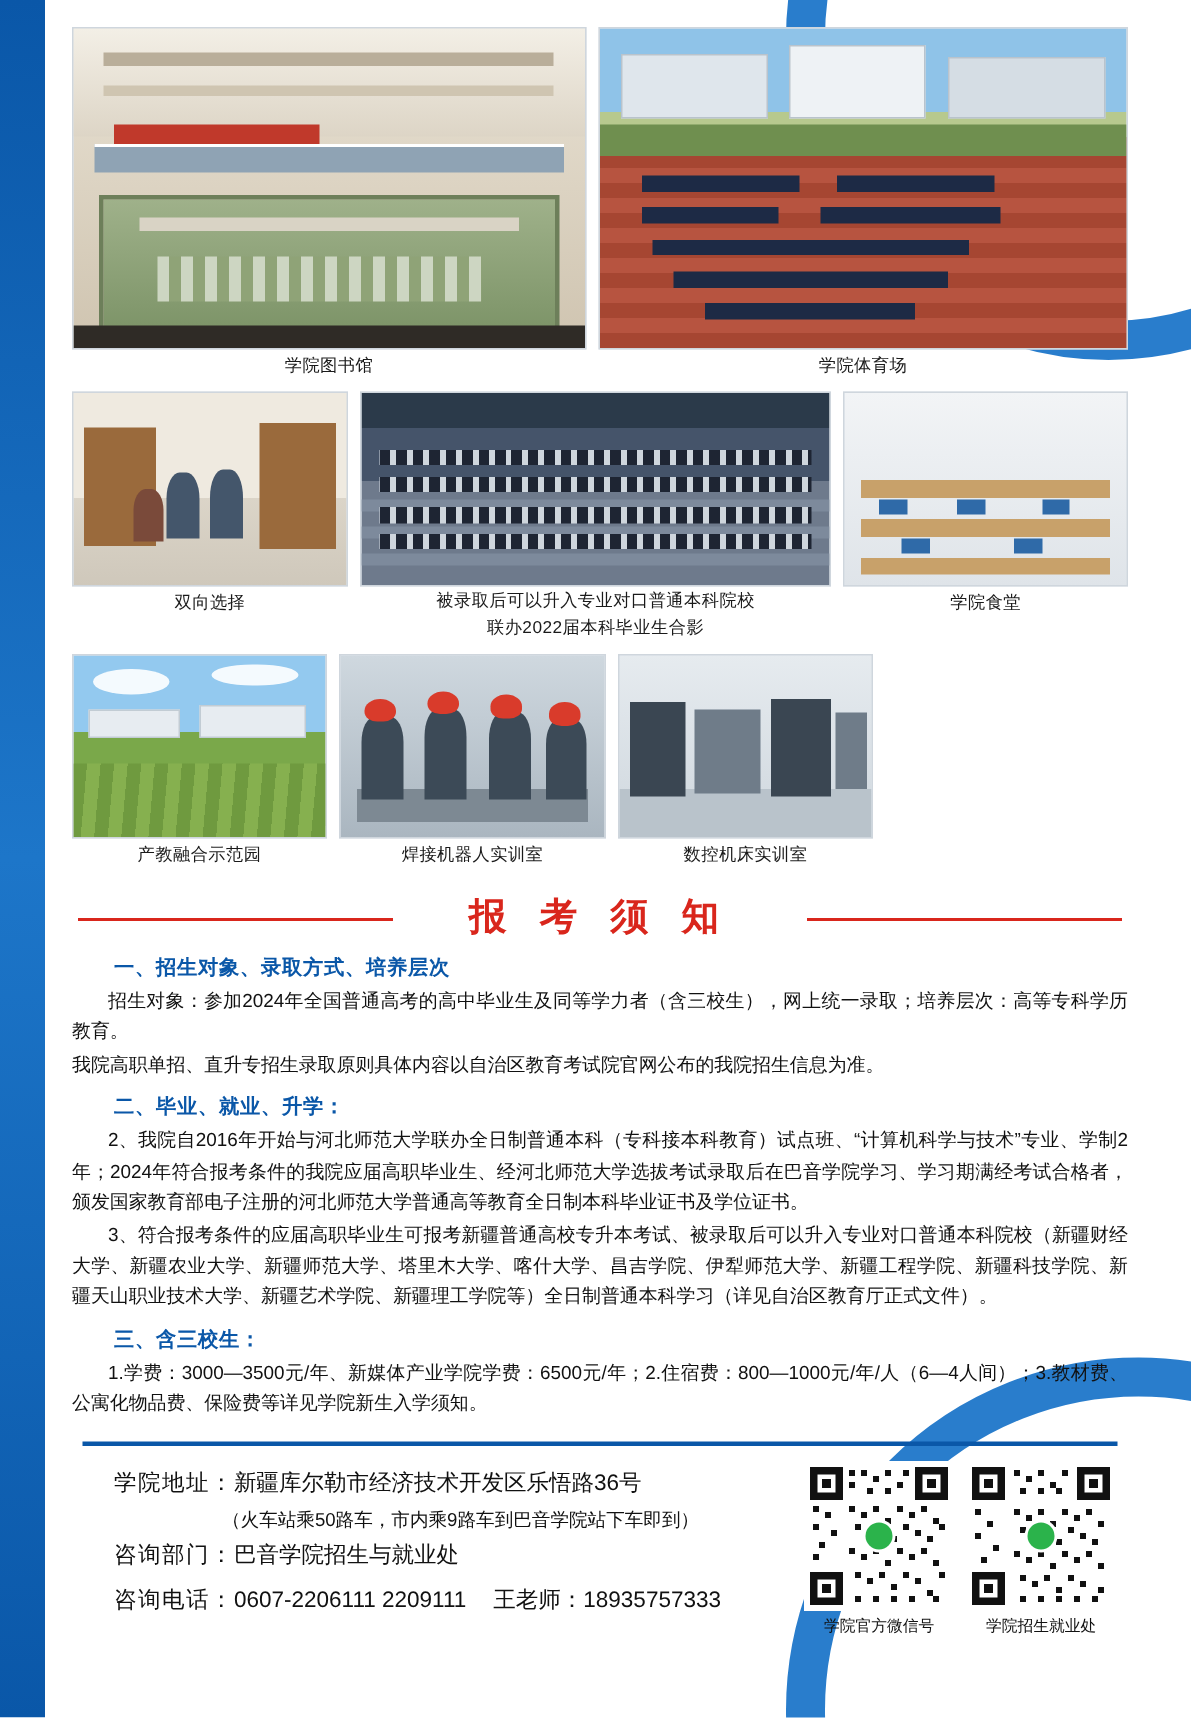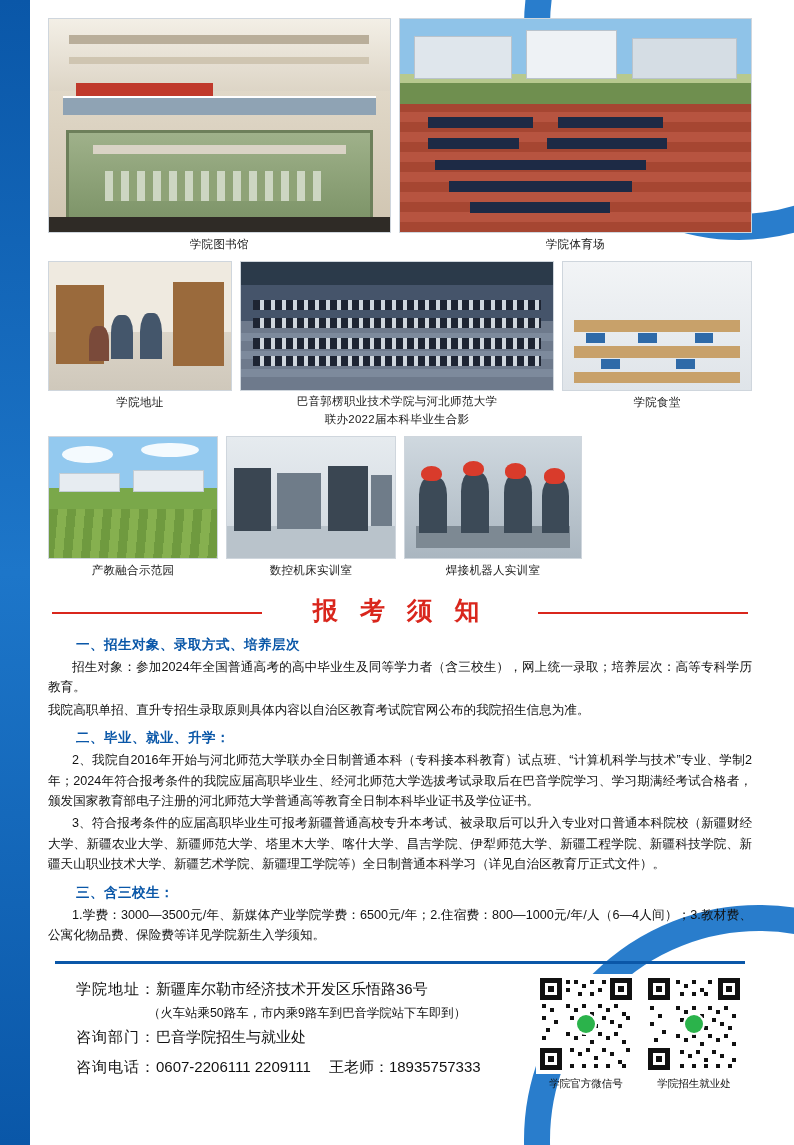--- a/index.html
+++ b/index.html
@@ -204,35 +204,35 @@
         <div class="photo" style="height:130px">
           <div class="ph p-dorm">
             <div class="wall"></div>
             <div class="bunk" style="left:4%;top:18%;width:26%;height:62%"></div>
             <div class="bunk" style="left:68%;top:16%;width:28%;height:66%"></div>
             <div class="ppl" style="left:34%;top:42%;width:12%;height:34%"></div>
             <div class="ppl" style="left:50%;top:40%;width:12%;height:36%"></div>
             <div class="ppl" style="left:22%;top:50%;width:11%;height:28%;background:#7a4a3a"></div>
           </div>
         </div>
-        <div class="cap">学院地址</div>
+        <div class="cap">双向选择</div>
       </div>
       <div class="cell" style="width:318px">
         <div class="photo" style="height:130px">
           <div class="ph p-group">
             <div class="stair" style="top:56%;height:6%"></div>
             <div class="stair" style="top:70%;height:6%"></div>
             <div class="stair" style="top:84%;height:6%"></div>
             <div class="row-p" style="top:30%"></div>
             <div class="row-p" style="top:44%"></div>
             <div class="row-p" style="top:60%"></div>
             <div class="row-p" style="top:74%"></div>
           </div>
         </div>
-        <div class="cap cap2">巴音郭楞职业技术学院与河北师范大学</div>
+        <div class="cap cap2">被录取后可以升入专业对口普通本科院校</div>
         <div class="cap cap2">联办2022届本科毕业生合影</div>
       </div>
       <div class="cell" style="width:192px">
         <div class="photo" style="height:130px">
           <div class="ph p-cant">
             <div class="tbl" style="left:6%;top:46%;width:88%;height:9%"></div>
             <div class="tbl" style="left:6%;top:66%;width:88%;height:9%"></div>
             <div class="tbl" style="left:6%;top:86%;width:88%;height:9%"></div>
             <div class="chair" style="left:12%;top:56%;width:10%;height:8%"></div>
             <div class="chair" style="left:40%;top:56%;width:10%;height:8%"></div>
@@ -250,48 +250,48 @@
         <div class="photo" style="height:123px">
           <div class="ph p-park">
             <div class="cloud" style="left:8%;top:8%;width:30%;height:14%"></div>
             <div class="cloud" style="left:55%;top:5%;width:34%;height:12%"></div>
             <div class="bld" style="left:6%;top:30%;width:36%;height:16%"></div>
             <div class="bld" style="left:50%;top:28%;width:42%;height:18%"></div>
             <div class="field"></div>
           </div>
         </div>
         <div class="cap">产教融合示范园</div>
-      </div>
-      <div class="cell" style="width:170px">
-        <div class="photo" style="height:123px">
-          <div class="ph p-cnc">
-            <div class="floor"></div>
-            <div class="mach" style="left:4%;top:26%;width:22%;height:52%"></div>
-            <div class="mach2" style="left:30%;top:30%;width:26%;height:46%"></div>
-            <div class="mach" style="left:60%;top:24%;width:24%;height:54%"></div>
-            <div class="mach2" style="left:86%;top:32%;width:12%;height:42%"></div>
-          </div>
-        </div>
-        <div class="cap">数控机床实训室</div>
       </div>
       <div class="cell" style="width:178px">
         <div class="photo" style="height:123px">
           <div class="ph p-weld">
             <div class="bench"></div>
             <div class="worker" style="left:8%;top:34%;width:16%;height:46%"></div>
             <div class="helm" style="left:9%;top:24%"></div>
             <div class="worker" style="left:32%;top:30%;width:16%;height:50%"></div>
             <div class="helm" style="left:33%;top:20%"></div>
             <div class="worker" style="left:56%;top:32%;width:16%;height:48%"></div>
             <div class="helm" style="left:57%;top:22%"></div>
             <div class="worker" style="left:78%;top:36%;width:15%;height:44%"></div>
             <div class="helm" style="left:79%;top:26%"></div>
           </div>
         </div>
         <div class="cap">焊接机器人实训室</div>
+      </div>
+      <div class="cell" style="width:170px">
+        <div class="photo" style="height:123px">
+          <div class="ph p-cnc">
+            <div class="floor"></div>
+            <div class="mach" style="left:4%;top:26%;width:22%;height:52%"></div>
+            <div class="mach2" style="left:30%;top:30%;width:26%;height:46%"></div>
+            <div class="mach" style="left:60%;top:24%;width:24%;height:54%"></div>
+            <div class="mach2" style="left:86%;top:32%;width:12%;height:42%"></div>
+          </div>
+        </div>
+        <div class="cap">数控机床实训室</div>
       </div>
     </div>
 
     <div class="title-wrap">
       <div class="title">报 考 须 知</div>
       <div class="title-line-left" style="left:4px; width:210px;"></div>
       <div class="title-line-right" style="right:4px; width:210px;"></div>
     </div>
 
     <div>

